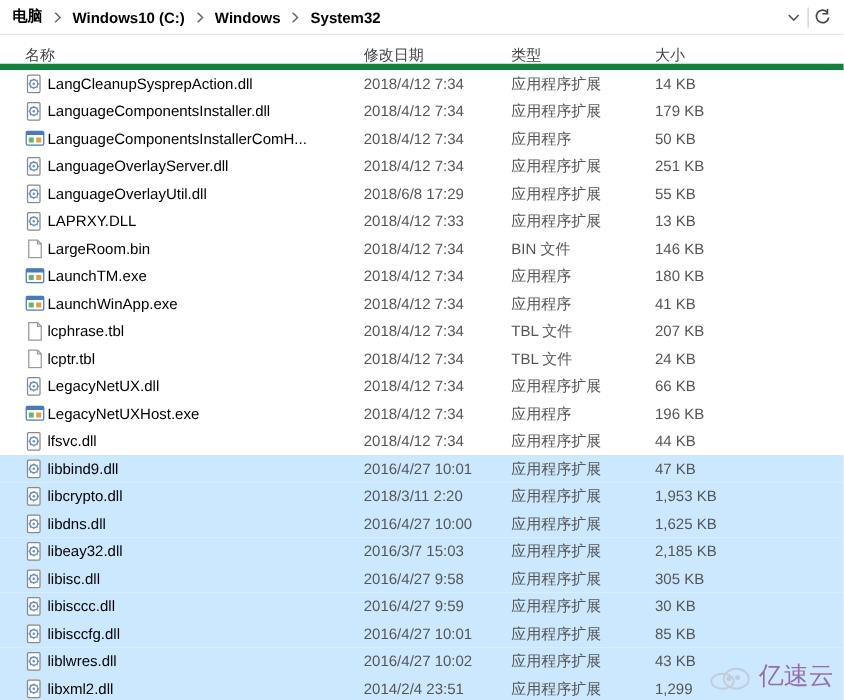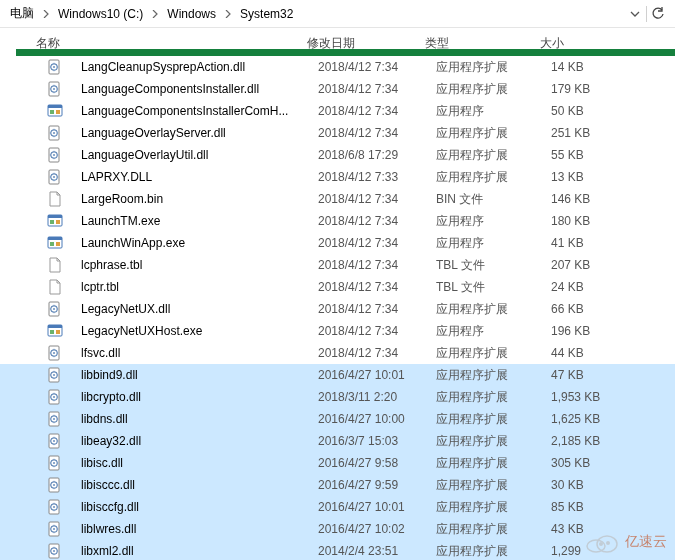--- a/index.html
+++ b/index.html
@@ -13,20 +13,21 @@
   overflow: hidden;
   position: relative;
 }
 .breadcrumb-bar {
   display: flex;
   align-items: center;
   height: 28px;
   border-bottom: 1px solid #e5e5e5;
   padding: 0 4px;
   gap: 2px;
+  font-weight: bold;
 }
 .crumb {
   padding: 2px 6px;
   white-space: nowrap;
 }
 .crumb-sep {
   width: 8px;
   height: 8px;
   display: inline-block;
 }
@@ -37,23 +38,22 @@
   align-items: center;
   gap: 4px;
   padding-right: 6px;
 }
 .dropdown-icon, .refresh-icon { width: 14px; height: 14px; }
 .separator-line { width:1px; height:16px; background:#d0d0d0; }
 .list-header {
   display: flex;
   height: 28px;
   align-items: center;
-  border-bottom: 7px solid #15803d;
+  border-bottom: 5px solid #15803d;
   padding-top: 10px;
-  margin-left: 16px;
 }
 .col {
   padding: 4px 8px;
   color: #444;
   overflow: hidden;
   white-space: nowrap;
   text-overflow: ellipsis;
 }
 .col-name { width: 283px; padding-left: 20px; }
 .col-date { width: 118px; }
@@ -62,44 +62,43 @@
 .file-list { }
 .file-row {
   display: flex;
   height: 22px;
   align-items: center;
 }
 .file-row.selected { background: #cce8ff; }
 .file-row .col-name {
   display: flex;
   align-items: center;
-  gap: 18px;
+  gap: 2px;
   padding-left: 20px;
-  margin-left: 27px;
 }
 .file-icon {
   width: 16px;
   height: 16px;
   flex-shrink: 0;
   display: flex;
   align-items: center;
   justify-content: center;
 }
 .file-row .col { color: #000; }
 .file-row .col-date, .file-row .col-type, .file-row .col-size { color: #555; }
 .watermark {
   position: absolute;
   right: 8px;
   bottom: 6px;
   display: flex;
   align-items: center;
   gap: 6px;
   opacity: 0.6;
-  color: #c2410c;
-  font-size: 14px;
+  color: #701a75;
+  font-size: 20px;
 }
 .watermark .cloud {
   width: 36px;
   height: 24px;
 }
 </style>
 </head>
 <body>
 
 <div class="breadcrumb-bar">

